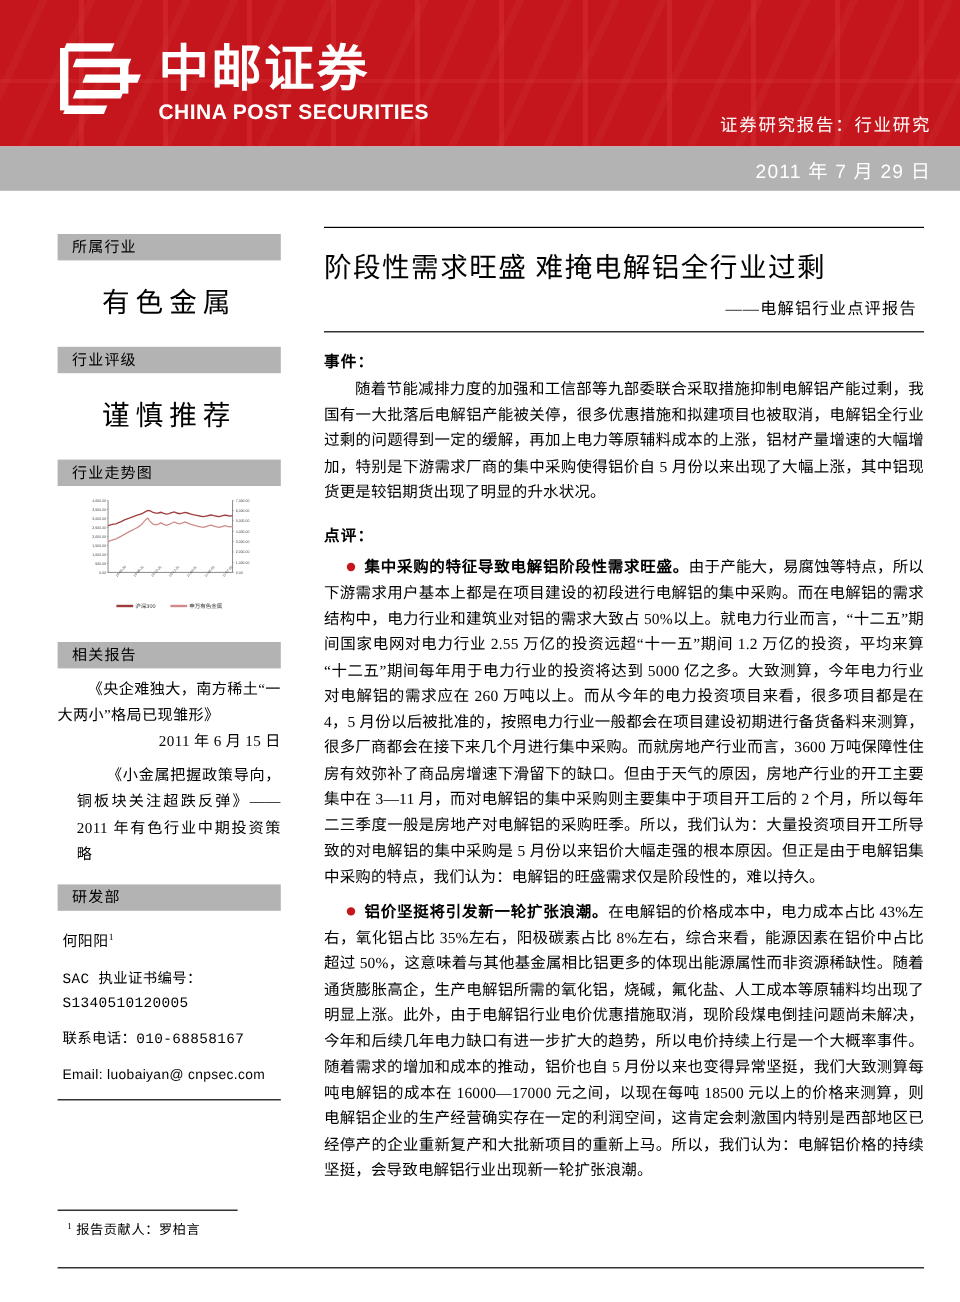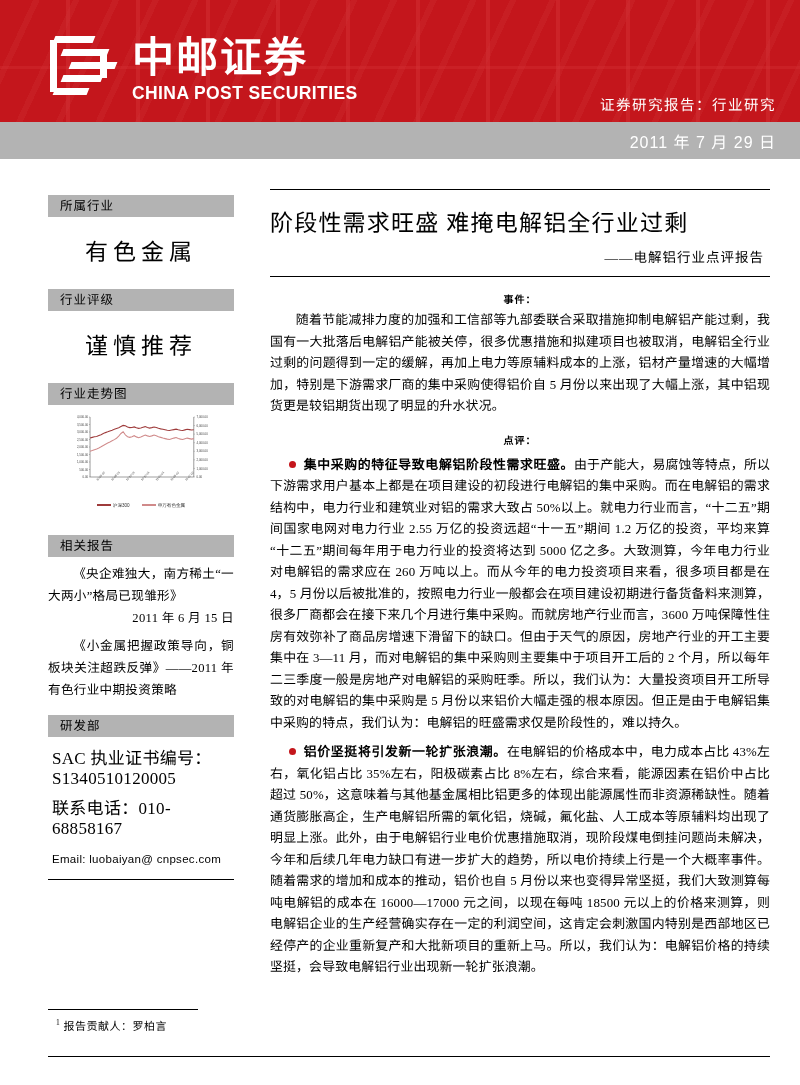--- a/index.html
+++ b/index.html
@@ -185,39 +185,39 @@
     margin-top: 6px;
     font-family: "Liberation Serif", "DejaVu Serif", serif;
   }
   .report-date {
     font-size: 12.6px;
     line-height: 22px;
     text-align: right;
     letter-spacing: 0.3px;
     font-family: "Liberation Serif", "DejaVu Serif", serif;
   }
-  .report-item.flow { text-indent: 2em; }
+  .report-item.flow { text-indent: 2em; margin-left: 16px; }
 
   
   .dept { margin-top: 14px; }
   .dept-body { padding: 12px 2px 0 4px; }
   .analyst {
     font-size: 12.4px;
     line-height: 20px;
     letter-spacing: 0.5px;
     margin-bottom: 12px;
     font-family: "Liberation Serif", "DejaVu Serif", serif;
   }
   .analyst sup { font-size: 8px; vertical-align: super; }
   .meta-line {
-    font-size: 17px;
+    font-size: 12px;
     line-height: 20px;
     letter-spacing: 0.3px;
     margin-bottom: 10px;
-    font-family: Liberation Serif, serif;
+    font-family: Liberation Mono, monospace;
   }
   .meta-line.mono { font-family: "Liberation Sans", "DejaVu Sans", sans-serif; font-size: 11.5px; }
   .sb-rule { border-bottom: 1px solid #000; margin-top: 4px; }
 
   
   .main {
     flex: 1;
     padding: 30px 30px 0 14px;
     min-width: 0;
   }
@@ -232,26 +232,25 @@
   .doc-subtitle {
     text-align: right;
     font-size: 13.5px;
     letter-spacing: 1px;
     padding: 2px 6px 10px 0;
     font-family: "Liberation Serif", "DejaVu Serif", serif;
   }
   .title-rule-bot { border-top: 1.6px solid #000; }
 
   .sect-head {
-    font-size: 10px;
+    font-size: 13px;
     font-weight: bold;
     letter-spacing: 1px;
     margin: 14px 0 4px 0;
     font-family: "Liberation Serif", "DejaVu Serif", serif;
-    text-align: center;
   }
 
   .para {
     font-size: 12.9px;
     line-height: 21.5px;
     text-align: justify;
     text-indent: 2em;
     letter-spacing: 0.15px;
     font-family: "Liberation Serif", "DejaVu Serif", serif;
   }
@@ -419,20 +418,21 @@
     <div class="reports">
       <div class="sb-bar">相关报告</div>
       <div class="report-item">《央企难独大，南方稀土“一大两小”格局已现雏形》</div>
       <div class="report-date">2011 年 6 月 15 日</div>
       <div class="report-item flow">《小金属把握政策导向，铜板块关注超跌反弹》——2011 年有色行业中期投资策略</div>
     </div>
 
     <div class="dept">
       <div class="sb-bar">研发部</div>
       <div class="dept-body">
+        <div class="analyst"><span>何阳阳</span><sup>1</sup></div>
         <div class="meta-line">SAC 执业证书编号： S1340510120005</div>
         <div class="meta-line">联系电话：010-68858167</div>
         <div class="meta-line mono">Email: luobaiyan@ cnpsec.com</div>
       </div>
       <div class="sb-rule"></div>
     </div>
 
   </aside>
 
   <main class="main">

